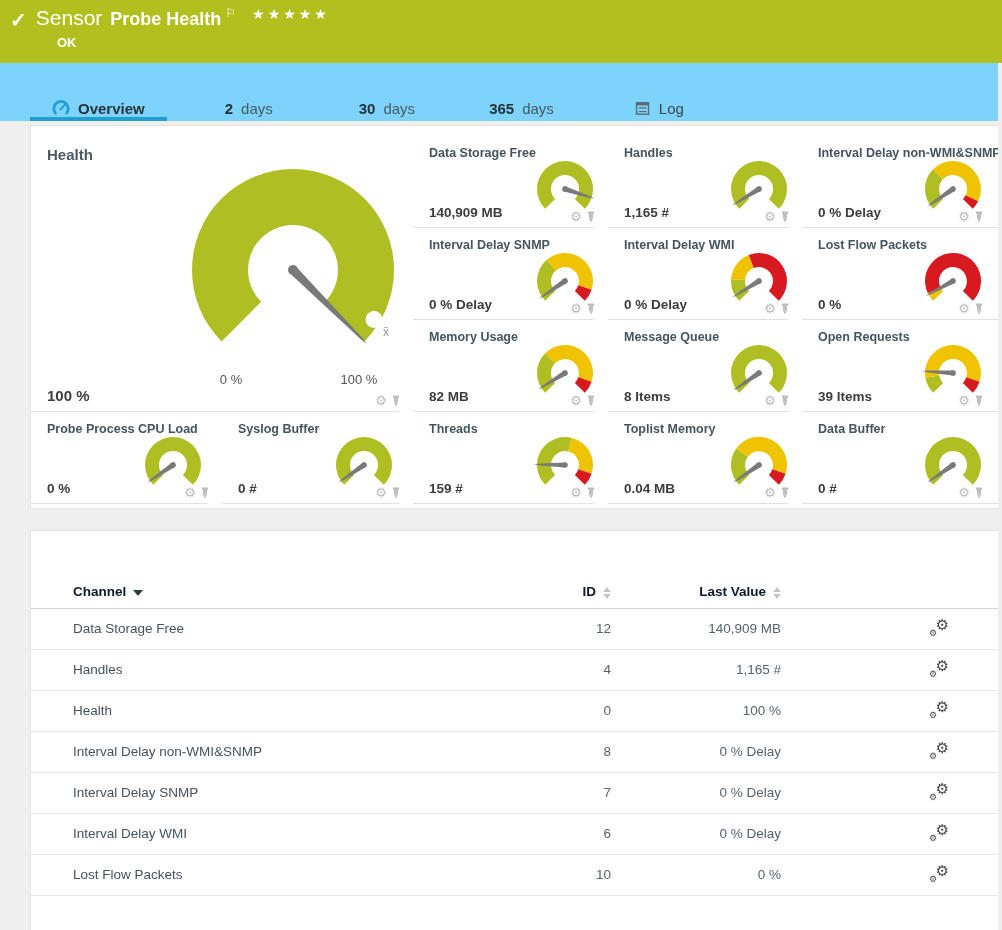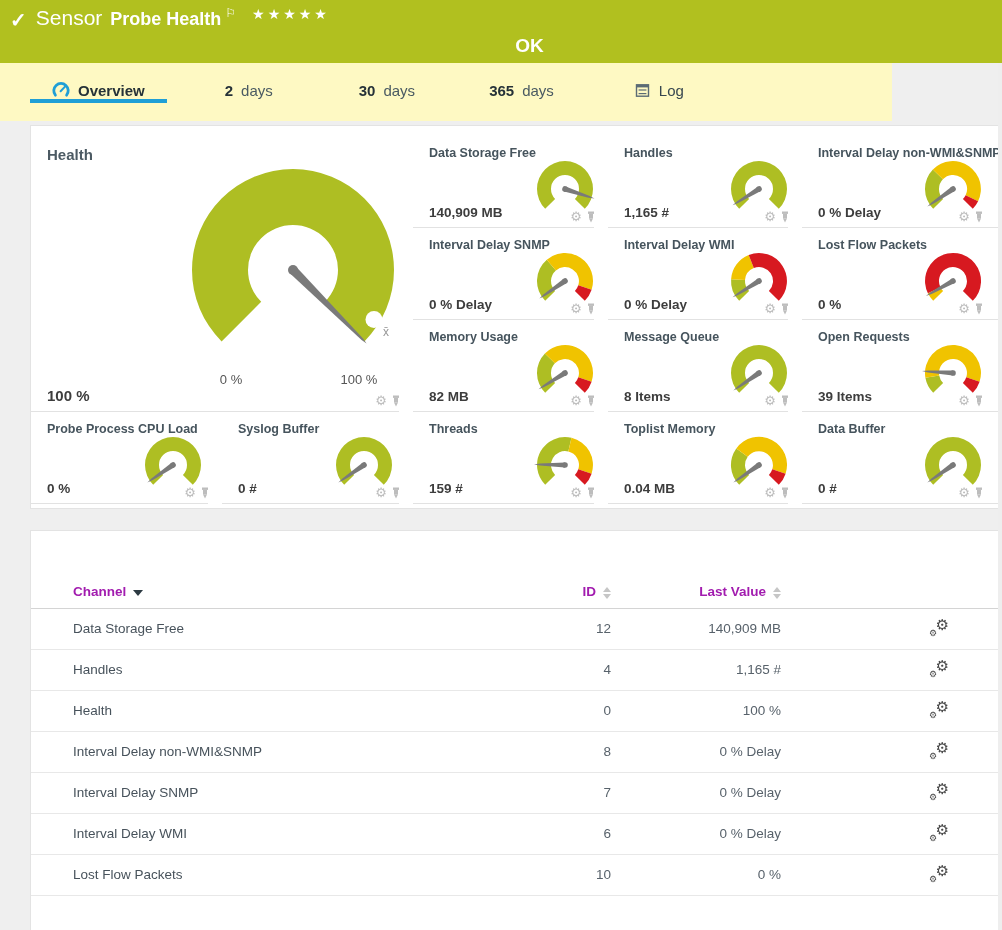--- a/index.html
+++ b/index.html
@@ -6,24 +6,24 @@
   html,body { width:1002px; height:930px; overflow:hidden; background:#efefef;
     font-family:"Liberation Sans", sans-serif; }
   
   .topbar { position:absolute; left:0; top:0; width:1002px; height:63px; background:#b1c01f; color:#fff; }
   .topbar-line1 { display:flex; align-items:baseline; padding:6px 0 0 10px; }
   .check { font-size:20px; font-weight:bold; align-self:center; margin-top:2px; }
   .sensor-kind { font-size:21px; margin-left:9px; }
   .sensor-title { font-weight:bold; font-size:18px; margin-left:8px; }
   .flag { font-size:12px; position:relative; top:-8px; margin-left:4px; }
   .stars { font-size:14px; letter-spacing:3px; margin-left:16px; position:relative; top:-6px; cursor:pointer; }
-  .topbar-line2 { font-weight:bold; font-size:19px; margin:3px 0 10px 57px;text-align:center; }
+  .topbar-line2 { font-weight:bold; font-size:13px; margin:3px 0 10px 57px; }
   
-  .tabbar { position:absolute; left:0; top:63px; width:892px; height:58px; background:#fef9c3;
-    display:flex; align-items:center; padding-left:30px; }
+  .tabbar { position:absolute; left:0; top:63px; width:1002px; height:58px; background:#7dd3fc;
+    display:flex; align-items:flex-end; padding-left:30px; }
   .tab { display:flex; align-items:center; gap:8px; padding:0 22px; font-size:15px; color:#37474f;
     cursor:pointer; border-bottom:4px solid transparent; }
   .tab.active { border-bottom-color:#1f9fd6; font-weight:bold; color:#263238; }
   .tab .num { font-weight:bold; color:#263238; }
   .tab .sub { color:#4a5a62; }
   .tab svg { display:block; }
   
   .card { position:absolute; left:30px; width:995px; background:#fff; border:1px solid #e3e3e3; }
   .gauges-card { top:125px; height:384px; padding-top:10px; }
   .grid { display:grid; grid-template-columns:191px 191px 195px 194px 224px; grid-auto-rows:92px; }
@@ -39,21 +39,21 @@
   .cell-big .g-value { font-size:15px; }
   .big-svg { position:absolute; left:160px; top:25px; }
   .scale-label { position:absolute; top:236px; width:70px; text-align:center; font-size:13px; color:#555; }
   .scale-min { left:165px; } .scale-max { left:293px; }
   .avg-mark { position:absolute; left:352px; top:189px; font-size:12px; color:#979797; }
   
   .table-card { top:530px; height:420px; }
   table { border-collapse:collapse; width:970px; margin-top:45px; table-layout:fixed; }
   col.c-channel{width:480px;} col.c-id{width:100px;} col.c-val{width:170px;} col.c-gear{width:220px;}
   th, td { font-size:13.5px; text-align:left; }
-  thead th { height:32px; color:#a21caf; font-weight:bold; border-bottom:1px solid #d4d4d4; vertical-align:middle; cursor:pointer; }
+  thead th { height:32px; color:#0f172a; font-weight:bold; border-bottom:1px solid #d4d4d4; vertical-align:middle; cursor:pointer; }
   th.num, td.num { text-align:right; }
   tbody td { height:41px; border-bottom:1px solid #e8e8e8; color:#47525b; vertical-align:middle; }
   td.num { color:#58626b; }
   .pad-l { padding-left:42px; }
   td.gear-td { text-align:right; padding-right:52px; }
   .caret-down { display:inline-block; width:0; height:0; border-left:5px solid transparent;
     border-right:5px solid transparent; border-top:6px solid #2c3a42; margin-left:7px; }
   .sort-stack { display:inline-flex; flex-direction:column; gap:2px; margin-left:7px; vertical-align:middle; }
   .tri-up { width:0; height:0; border-left:4px solid transparent; border-right:4px solid transparent; border-bottom:5px solid #c6c6c6; }
   .tri-dn { width:0; height:0; border-left:4px solid transparent; border-right:4px solid transparent; border-top:5px solid #c6c6c6; }

